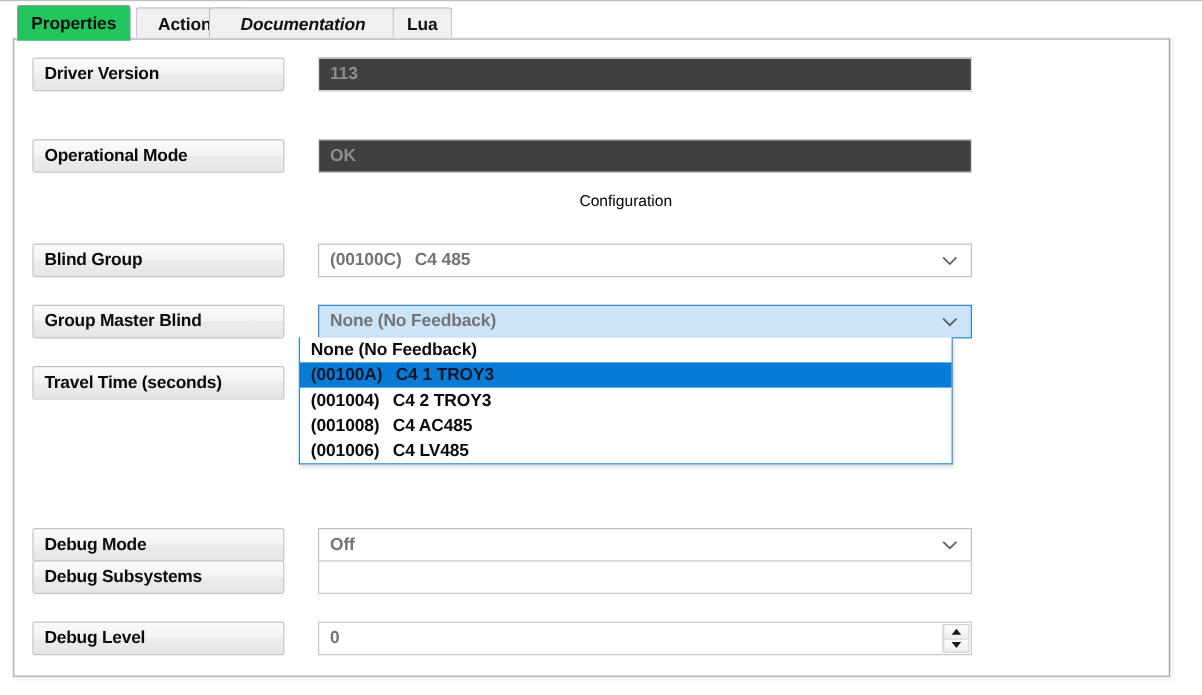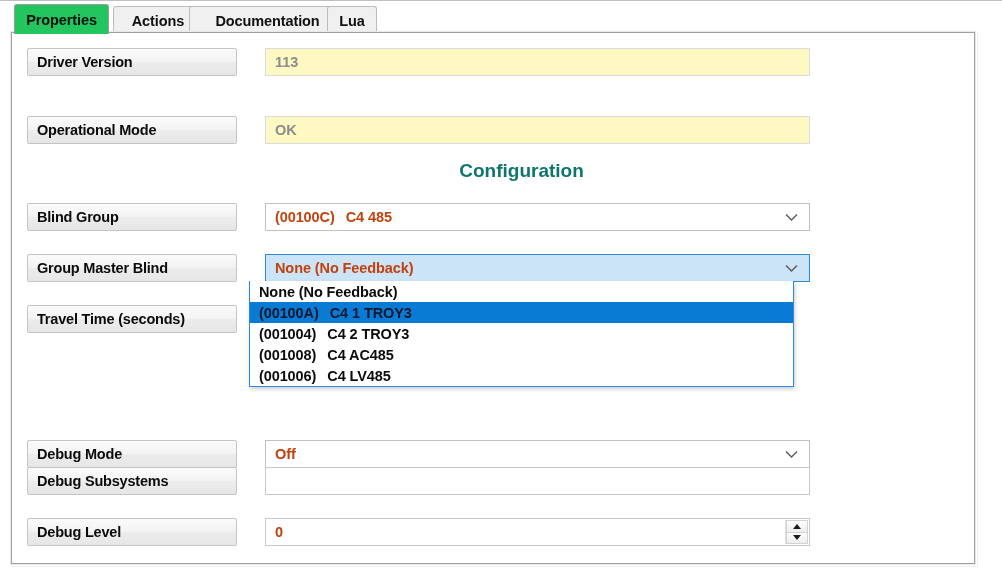--- a/index.html
+++ b/index.html
@@ -109,25 +109,25 @@
     width: 545px;
     height: 28px;
     box-sizing: border-box;
     background: #ffffff;
     border: 1px solid #c8c8c8;
     display: flex;
     align-items: center;
     padding-left: 9px;
     font-size: 14.5px;
     font-weight: bold;
-    color: #c2410c;
+    color: #737373;
     letter-spacing: -0.1px;
   }
   .fld.readonly {
-    background: #fef9c3;
+    background: #404040;
     border-color: #dcdcdc;
     color: #8d8d8d;
   }
   .fld.combo {
     padding-right: 34px;
     border-color: #c0c0c0;
   }
   .fld.combo.focused {
     background: #cce4f7;
     border: 1px solid #2e8ad8;
@@ -178,23 +178,23 @@
   }
   .tri.up   { border-bottom: 5px solid #1b1b1b; }
   .tri.down { border-top: 5px solid #1b1b1b; }
 
   
   #cfg-header {
     position: absolute;
     left: 249px;
     width: 545px;
     text-align: center;
-    font-size: 19px;
-    font-weight: bold;
-    color: #0f766e;
+    font-size: 13px;
+    font-weight: normal;
+    color: #000000;
     user-select: none;
   }
 
   
   #dropdown {
     position: absolute;
     left: 249px;
     width: 545px;
     box-sizing: border-box;
     background: #ffffff;
@@ -219,21 +219,21 @@
     background: #0a7bd4;
     color: #0f172a;
   }
 </style>
 </head>
 <body>
 
 <div id="tabstrip">
     <div class="tab active" style="left: 14px; width: 95px;">Properties</div>
     <div class="tab" style="left: 113px; width: 90px;">Actions</div>
-    <div class="tab" style="left: 189px; width: 157px;">Documentation</div>
+    <div class="tab" style="left: 174px; width: 157px; font-style: italic;">Documentation</div>
     <div class="tab" style="left: 327px; width: 50px;">Lua</div>
   </div>
 
 <div id="panel"></div>
 <div id="panelshadow"></div>
 
 <div id="rows-host">
     <div class="row" style="top: 48px;">
       <div class="lbl">Driver Version</div>
       <div class="fld readonly">113</div>

